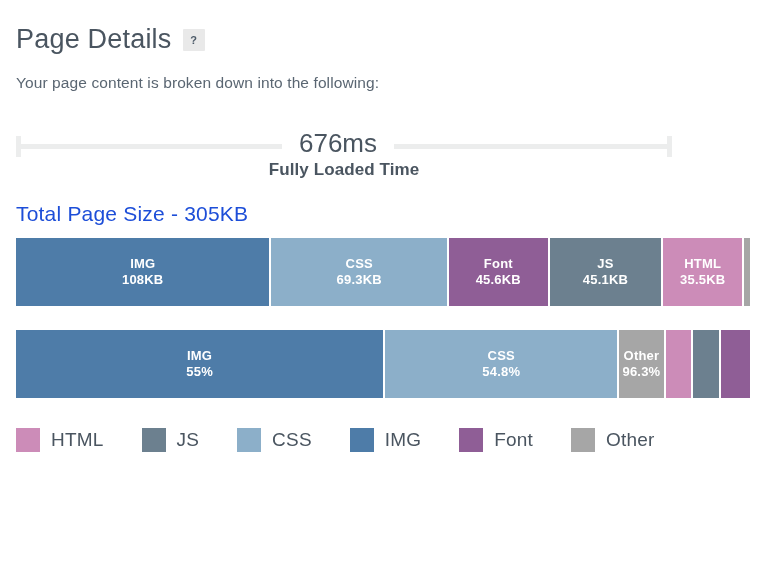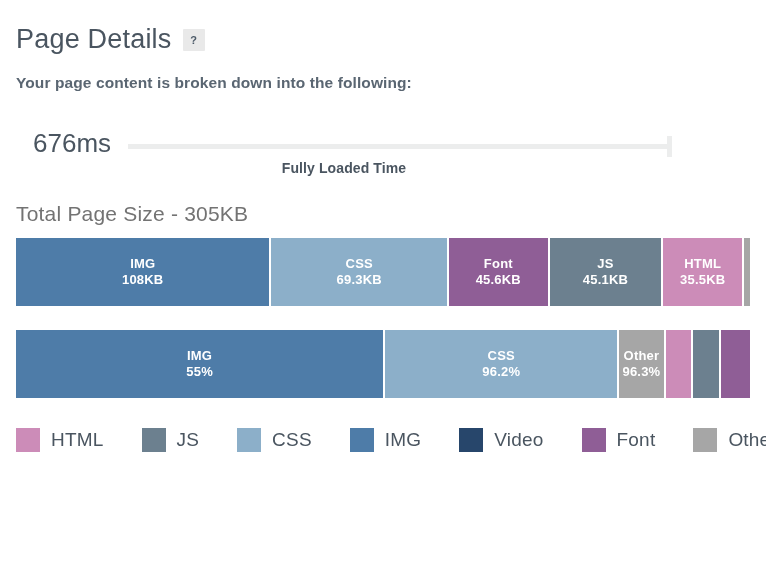--- a/index.html
+++ b/index.html
@@ -48,21 +48,21 @@
     line-height: 22px;
     text-align: center;
     cursor: pointer;
     user-select: none;
     border-radius: 1px;
   }
   .subtitle {
     margin: 21px 0 0 0;
     font-size: 15.5px;
     color: #5a6672;
-    font-weight: 700;
+    font-weight: 400;
     letter-spacing: 0.1px;
   }
 
   
   .loadtime-wrap {
     margin-top: 32px;
     position: relative;
     height: 54px;
   }
   .divider-line {
@@ -83,50 +83,51 @@
   .rule {
     flex: 1 1 auto;
     height: 5px;
     background: #eceded;
   }
   .loadtime-center {
     position: absolute;
     top: 0;
     left: 0;
     right: 12px;
+    text-align: center;
   }
   .loadtime-value {
     display: inline-block;
     background: #ffffff;
     padding: 0 17px;
     font-size: 26px;
     color: #4a5560;
     line-height: 38px;
     font-weight: 400;
   }
   .loadtime-label {
     position: absolute;
     top: 36px;
     left: 0;
     right: 0;
     text-align: center;
-    font-size: 14px;
+    font-size: 17px;
     font-weight: bold;
     color: #4a5560;
     letter-spacing: 0.1px;
   }
 
   
   .section {
     margin-top: 24px;
   }
   .section-heading {
     font-size: 21px;
     font-weight: 400;
-    color: #737373;
+    color: #1d4ed8;
     margin: 0 0 12px 0;
     letter-spacing: 0.2px;
   }
   .stacked-bar {
     display: flex;
     width: 734px;
     height: 68px;
     overflow: hidden;
   }
   .seg {
@@ -224,21 +225,21 @@
   </div>
 
   <div class="section">
     <div class="stacked-bar" id="requests-bar">
         <div class="seg" style="flex: 0 0 50.3%; background: rgb(78, 124, 168);">
           <span class="seg-name">IMG</span>
           <span class="seg-val">55%</span>
         </div>
         <div class="seg" style="flex: 0 0 31.9%; background: rgb(140, 175, 201);">
           <span class="seg-name">CSS</span>
-          <span class="seg-val">96.2%</span>
+          <span class="seg-val">54.8%</span>
         </div>
         <div class="seg" style="flex: 0 0 6.3%; background: rgb(166, 166, 166);">
           <span class="seg-name">Other</span>
           <span class="seg-val">96.3%</span>
         </div>
         <div class="seg" style="flex: 0 0 3.8%; background: rgb(204, 140, 184);"></div>
         <div class="seg" style="flex: 0 0 3.8%; background: rgb(108, 128, 143);"></div>
         <div class="seg" style="flex: 0 0 3.9%; background: rgb(143, 94, 150);"></div>
       </div>
   </div>
@@ -254,24 +255,20 @@
       </div>
       <div class="legend-item">
         <span class="legend-swatch" style="background: rgb(140, 175, 201);"></span>
         <span class="legend-label">CSS</span>
       </div>
       <div class="legend-item">
         <span class="legend-swatch" style="background: rgb(78, 124, 168);"></span>
         <span class="legend-label">IMG</span>
       </div>
       <div class="legend-item">
-        <span class="legend-swatch" style="background: rgb(39, 70, 107);"></span>
-        <span class="legend-label">Video</span>
-      </div>
-      <div class="legend-item">
         <span class="legend-swatch" style="background: rgb(143, 94, 150);"></span>
         <span class="legend-label">Font</span>
       </div>
       <div class="legend-item">
         <span class="legend-swatch" style="background: rgb(166, 166, 166);"></span>
         <span class="legend-label">Other</span>
       </div>
     </div>
 
 </div>

